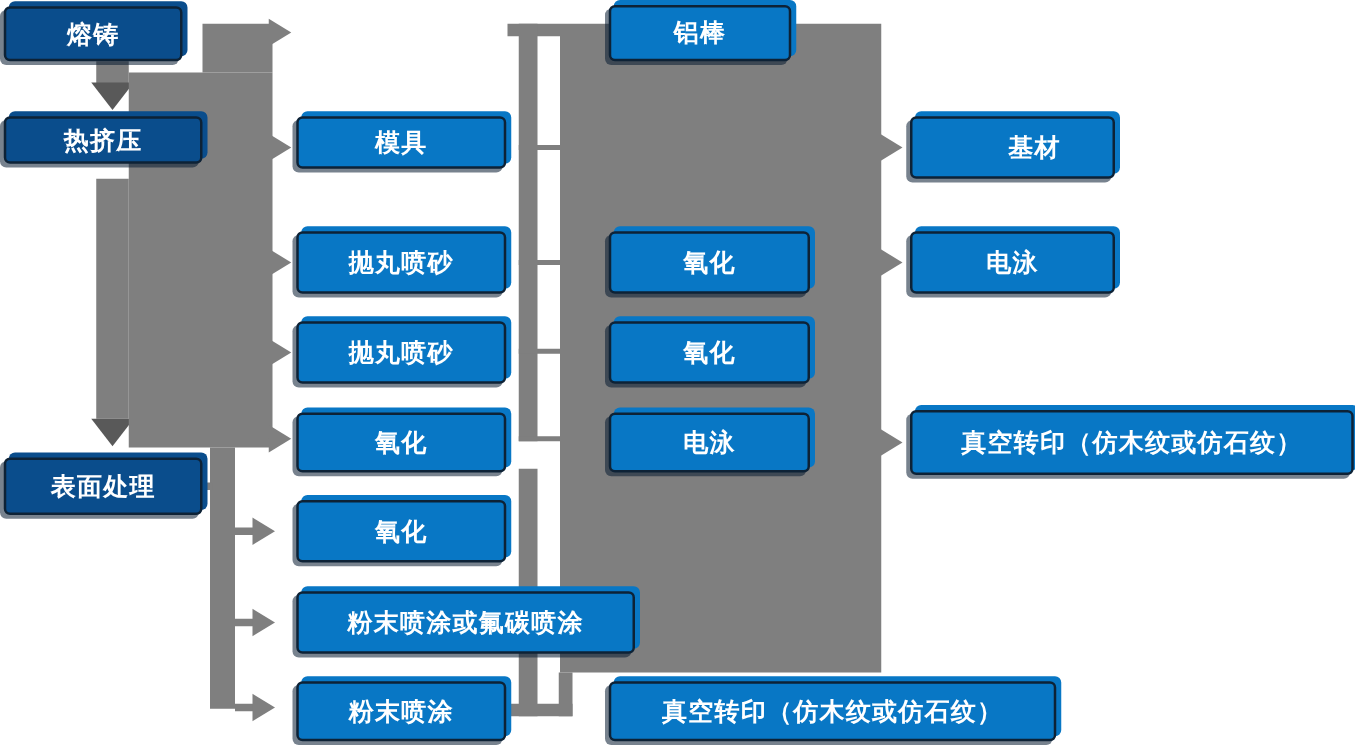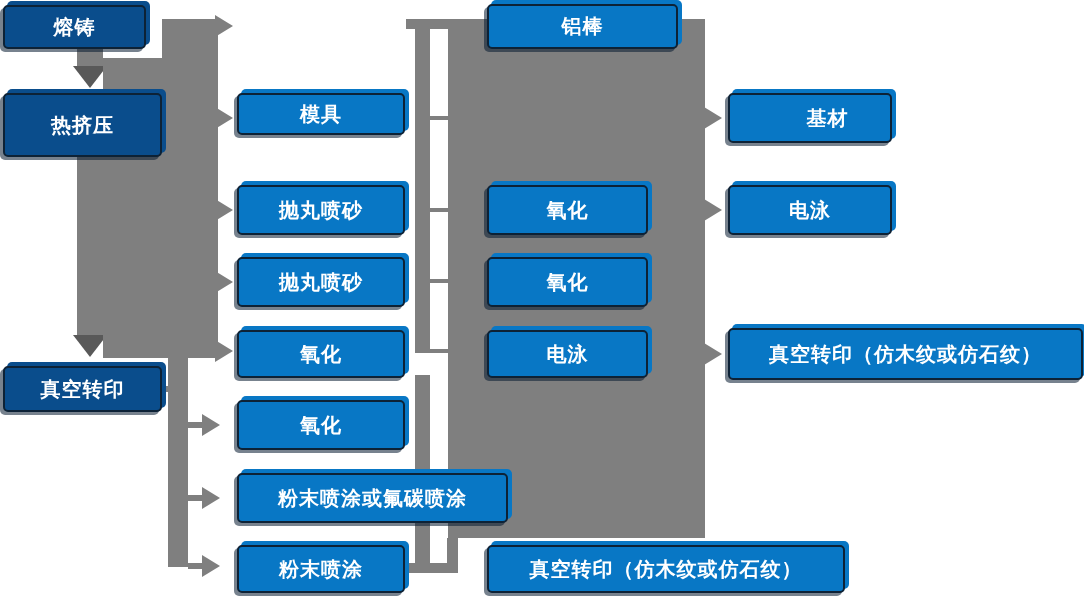--- a/index.html
+++ b/index.html
@@ -70,32 +70,32 @@
   <div class="conn" style="left:415px; top:375px; width:15px; height:198px;"></div>
   <div class="conn" style="left:448px; top:19px; width:257px; height:519px;"></div>
   <div class="conn" style="left:447px; top:538px; width:11px; height:35px;"></div>
   <div class="conn" style="left:407px; top:563px; width:51px; height:10px;"></div>
 
   <div class="tri-right" style="left:704px; top:107px;"></div>
   <div class="tri-right" style="left:704px; top:199px;"></div>
   <div class="tri-right" style="left:704px; top:343px;"></div>
 
   <div class="box dark" style="left:3px; top:5px; width:143px; height:44px;">熔铸</div>
-  <div class="box dark" style="left:3px; top:93px; width:159px; height:64px;">热挤压</div>
-  <div class="box dark" style="left:3px; top:366px; width:159px; height:46px;">真空转印</div>
+  <div class="box dark" style="left:3px; top:93px; width:159px; height:38px;">热挤压</div>
+  <div class="box dark" style="left:3px; top:366px; width:159px; height:46px;">表面处理</div>
 
   <div class="box" style="left:237px; top:93px; width:168px; height:42px;">模具</div>
   <div class="box" style="left:237px; top:185px; width:168px; height:50px;">抛丸喷砂</div>
   <div class="box" style="left:237px; top:257px; width:168px; height:50px;">抛丸喷砂</div>
   <div class="box" style="left:237px; top:330px; width:168px; height:48px;">氧化</div>
   <div class="box" style="left:237px; top:400px; width:168px; height:50px;">氧化</div>
   <div class="box" style="left:237px; top:473px; width:271px; height:50px;">粉末喷涂或氟碳喷涂</div>
   <div class="box" style="left:237px; top:545px; width:168px; height:48px;">粉末喷涂</div>
 
-  <div class="box" style="left:487px; top:4px; width:191px; height:45px;">铝棒</div>
+  <div class="box" style="left:487px; top:4px; width:146px; height:45px;">铝棒</div>
   <div class="box" style="left:487px; top:185px; width:161px; height:50px;">氧化</div>
   <div class="box" style="left:487px; top:257px; width:161px; height:50px;">氧化</div>
   <div class="box" style="left:487px; top:330px; width:161px; height:48px;">电泳</div>
   <div class="box" style="left:487px; top:545px; width:358px; height:48px;">真空转印（仿木纹或仿石纹）</div>
 
   <div class="box" style="left:728px; top:93px; width:164px; height:50px;padding-left:35px;">基材</div>
   <div class="box" style="left:728px; top:185px; width:164px; height:50px;">电泳</div>
   <div class="box" style="left:728px; top:328px; width:355px; height:52px;">真空转印（仿木纹或仿石纹）</div>
 
 </div>

